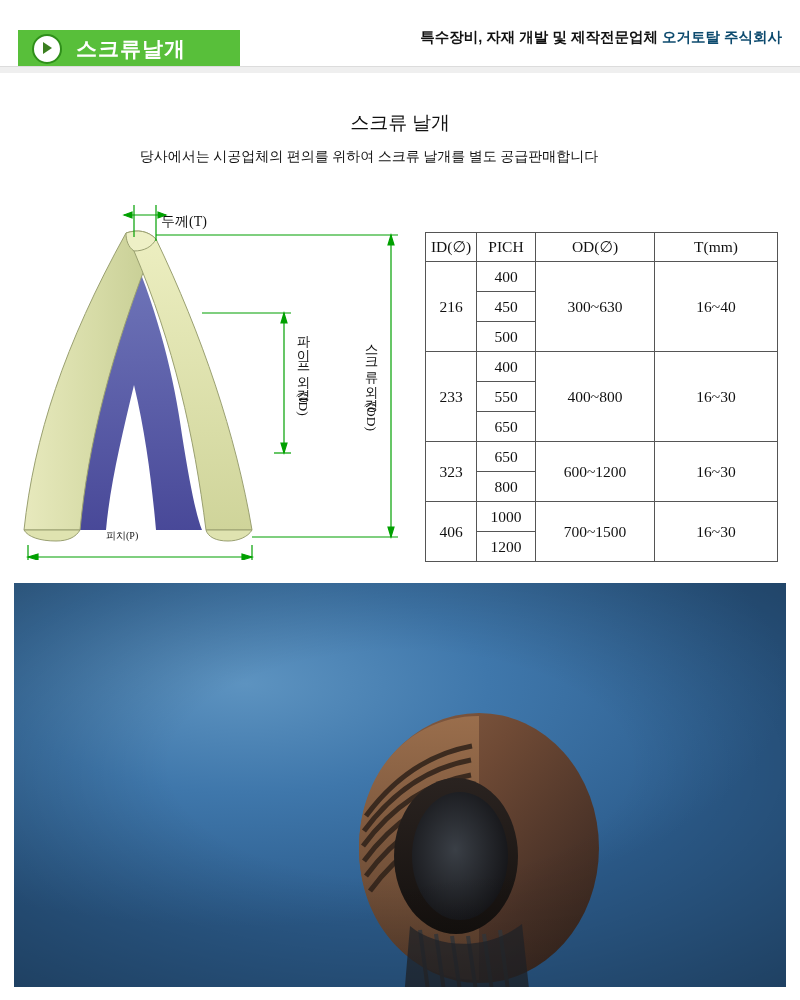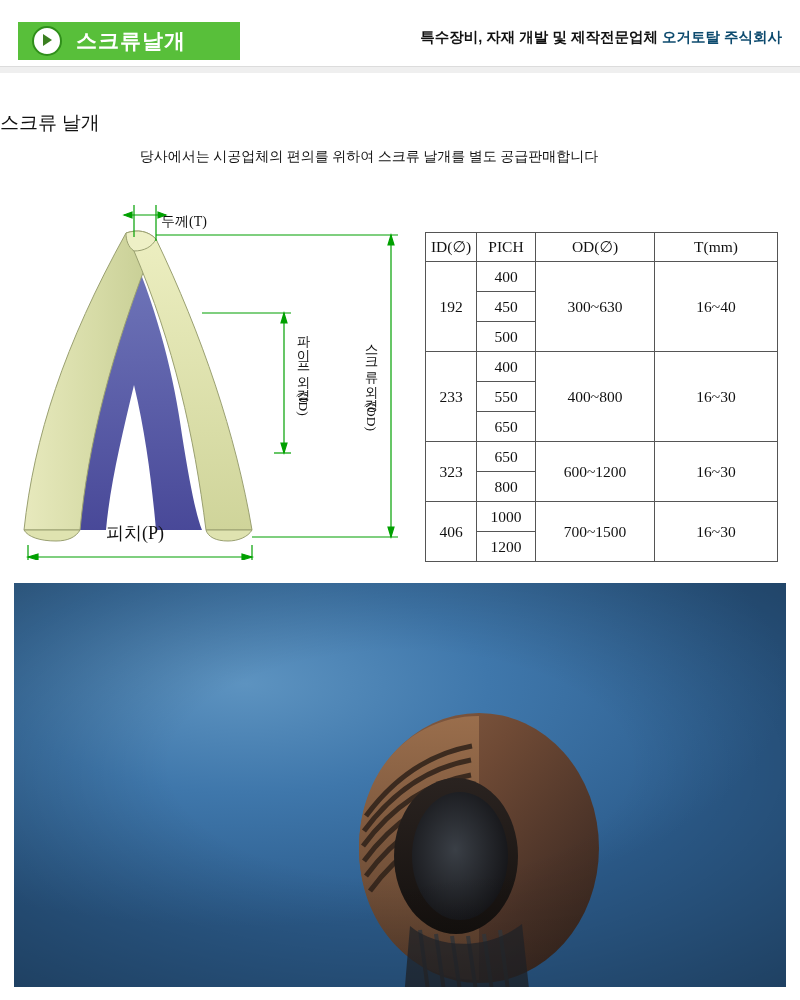--- a/index.html
+++ b/index.html
@@ -28,21 +28,21 @@
   .header-inner {
     position: absolute;
     left: 18px;
     top: 18px;
     width: 764px;
     height: 38px;
   }
   .title-band {
     position: absolute;
     left: 0;
-    top: 4px;
+    top: 12px;
     width: 222px;
     height: 38px;
     background: #58bf3a;
     display: flex;
     align-items: center;
   }
   .play-badge {
     width: 26px;
     height: 26px;
     border-radius: 50%;
@@ -91,21 +91,21 @@
     background: #efefef;
     border-top: 1px solid #dcdcdc;
   }
 
   
   .doc-title {
     position: absolute;
     left: 0;
     top: 110px;
     width: 800px;
-    text-align: left;
+    text-align: center;
     font-size: 19px;
     color: #111;
   }
   .doc-sub {
     position: absolute;
     left: 0;
     top: 148px;
     width: 738px;
     text-align: center;
     font-size: 14px;
@@ -246,39 +246,39 @@
 
       <line x1="150" y1="50" x2="392" y2="50"></line>
       <line x1="246" y1="352" x2="392" y2="352"></line>
       <line x1="385" y1="50" x2="385" y2="352"></line>
       <polygon points="385,50 382,60 388,60"></polygon>
       <polygon points="385,352 382,342 388,342"></polygon>
     </g>
   </svg>
 
   <div style="position:absolute;left:155px;top:28px;font-size:14px;">두께(T)</div>
-  <div style="position:absolute;left:100px;top:336px;font-size:18px;">피치(P)</div>
+  <div style="position:absolute;left:100px;top:344px;font-size:10px;">피치(P)</div>
   <div style="position:absolute;left:288px;top:140px;font-size:13.5px;writing-mode:vertical-rl;">파이프외경(ID)</div>
   <div style="position:absolute;left:356px;top:150px;font-size:13.5px;writing-mode:vertical-rl;">스크류외경(OD)</div>
 </div>
 
 <div class="spec-table-wrap">
   <table class="spec">
     <thead>
       <tr>
         <th class="c-id">ID(∅)</th>
         <th class="c-pich">PICH</th>
         <th class="c-od">OD(∅)</th>
         <th class="c-t">T(mm)</th>
       </tr>
     </thead>
     <tbody>
 
       <tr>
-        <td rowspan="3">192</td>
+        <td rowspan="3">216</td>
         <td>400</td>
         <td rowspan="3">300~630</td>
         <td rowspan="3">16~40</td>
       </tr>
       <tr>
         <td>450</td>
       </tr>
       <tr>
         <td>500</td>
       </tr>

